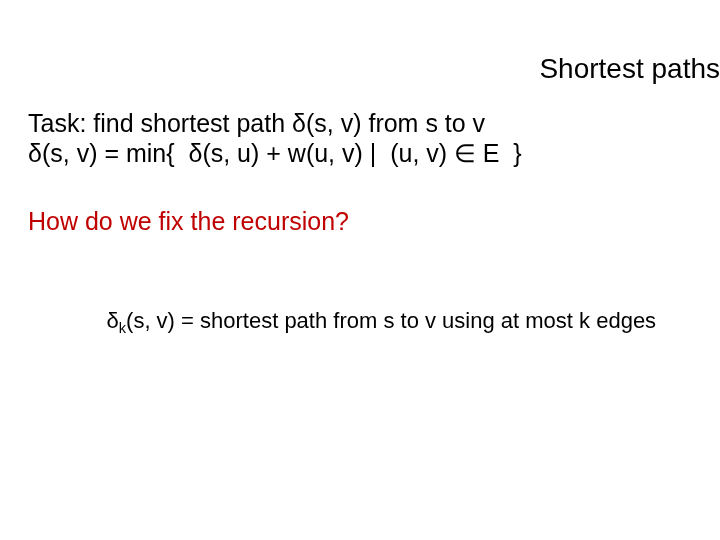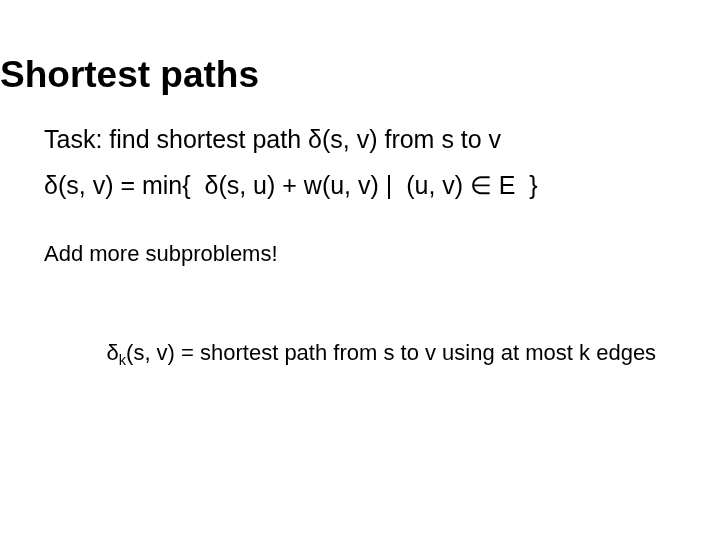--- a/index.html
+++ b/index.html
@@ -19,36 +19,36 @@
     width: 720px;
     height: 540px;
     background: #ffffff;
     box-sizing: border-box;
   }
   .slide-title {
     position: absolute;
     top: 31px;
     left: 0;
     width: 720px;
-    text-align: left;
-    font-size: 37px;
-    font-weight: bold;
+    text-align: right;
+    font-size: 28px;
+    font-weight: normal;
     line-height: 38px;
     color: #000000;
     letter-spacing: 0px;
     white-space: nowrap;
   }
   .body-block {
     position: absolute;
     left: 28px;
     top: 108px;
     width: 670px;
   }
   .para {
-    margin: 16px;
+    margin: 0;
     padding: 0;
     color: #000000;
     white-space: pre;
   }
   .para-task,
   .para-recurrence,
   .para-formula {
     font-size: 25px;
     line-height: 30px;
   }
@@ -82,21 +82,21 @@
 
   <h1 class="slide-title">Shortest paths</h1>
 
   <div class="body-block">
 
     <p class="para para-task">Task: find shortest path δ(s, v) from s to v</p>
 
 
     <p class="para para-formula">δ(s, v) = min{  δ(s, u) + w(u, v) |  (u, v) ∈ E  }</p>
 
+    <p class="para para-question">How do we fix the recursion?</p>
 
-    <p class="para para-add">Add more subproblems!</p>
 
     <p class="para para-delta-k">
       <span>δ</span><span class="sub">k</span><span>(s, v) = shortest path from s to v using at most k edges</span>
     </p>
 
   </div>
 </div>
 
 </body></html>

